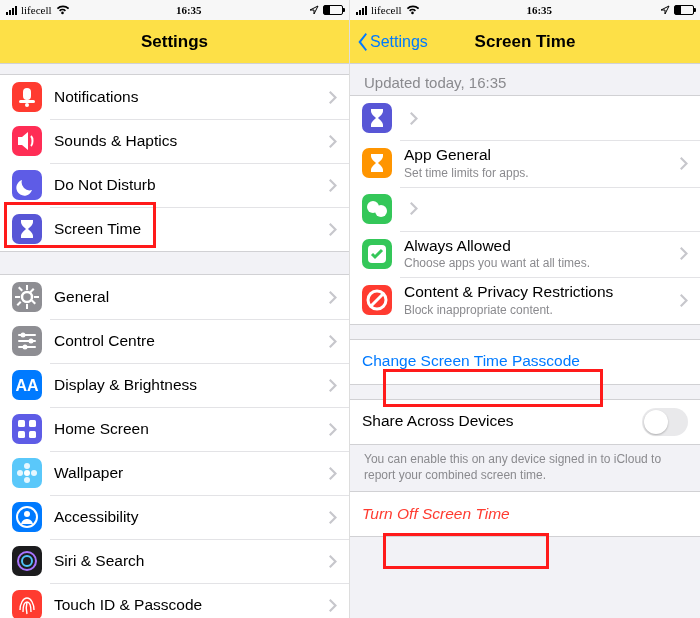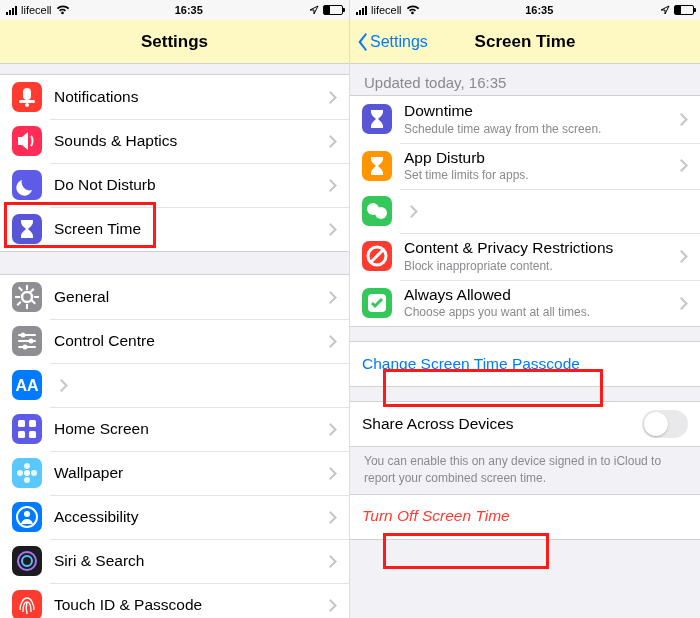--- a/index.html
+++ b/index.html
@@ -32,37 +32,38 @@
   .status-bar {
     height: 20px;
     display: flex;
     align-items: center;
     justify-content: space-between;
     padding: 0 6px;
     font-size: 11px;
     font-weight: 500;
     background: #f7f7f7;
     color: #000;
+    font-family: Liberation Serif, serif;
   }
   .status-left { display:flex; align-items:center; gap:4px; }
   .status-right { display:flex; align-items:center; gap:4px; }
   .sig-bars { display:flex; align-items:flex-end; gap:1px; }
   .sig-bars span { display:block; width:2px; background:#000; }
   .sig-bars span:nth-child(1){height:3px;}
   .sig-bars span:nth-child(2){height:5px;}
   .sig-bars span:nth-child(3){height:7px;}
   .sig-bars span:nth-child(4){height:9px;}
   .battery { width:20px; height:10px; border:1px solid #000; border-radius:2px; position:relative;}
   .battery::after { content:""; position:absolute; right:-3px; top:2px; width:2px; height:4px; background:#000; border-radius:0 1px 1px 0;}
   .battery i { display:block; height:100%; width:35%; background:#000; }
 
   
   .navbar {
     height: 44px;
-    background: #fef9c3;
+    background: #fde047;
     border-bottom: 1px solid #d1d1d4;
     display: flex;
     align-items: center;
     justify-content: center;
     position: relative;
   }
   .nav-title { font-size: 17px; font-weight: 600; color:#000;}
   .nav-back {
     position:absolute; left:6px; top:0; bottom:0;
     display:flex; align-items:center;
@@ -260,20 +261,23 @@
                 <path fill="#c7c7cc" d="M0 1.5 L1.5 0 L8 6.5 L1.5 13 L0 11.5 L5 6.5 Z"></path>
               </svg>
             </span>
           </div>
           <div class="row">
             <div class="icon c-blue">
               <svg viewBox="0 0 30 30" width="30" height="30">
                 <text x="15" y="21" text-anchor="middle" fill="#fff" font-size="16" font-weight="700" font-family="Helvetica">AA</text>
               </svg>
             </div>
+            <div class="text">
+              <span class="label">Display &amp; Brightness</span>
+            </div>
             <span class="chev">
               <svg viewBox="0 0 8 13">
                 <path fill="#c7c7cc" d="M0 1.5 L1.5 0 L8 6.5 L1.5 13 L0 11.5 L5 6.5 Z"></path>
               </svg>
             </span>
           </div>
           <div class="row">
             <div class="icon c-indigo">
               <svg viewBox="0 0 30 30" width="30" height="30">
                 <rect x="6" y="6" width="7" height="7" rx="1.5" fill="#fff"></rect>
@@ -402,38 +406,34 @@
     <div class="content" id="right-content">
       <div class="group-header" style="padding-top:10px; padding-bottom:4px;">Updated today, 16:35</div>
 
       <div class="group" id="right-features">
           <div class="row">
             <div class="icon c-purple">
               <svg viewBox="0 0 30 30" width="30" height="30">
                 <path fill="#fff" d="M9 6h12v2c0 3-3 5-5 7 2 2 5 4 5 7v2H9v-2c0-3 3-5 5-7-2-2-5-4-5-7z"></path>
               </svg>
             </div>
-            <div class="text">
-              <span class="label">Downtime</span>
-              <span class="sub">Schedule time away from the screen.</span>
-            </div>
             <span class="chev">
               <svg viewBox="0 0 8 13">
                 <path fill="#c7c7cc" d="M0 1.5 L1.5 0 L8 6.5 L1.5 13 L0 11.5 L5 6.5 Z"></path>
               </svg>
             </span>
           </div>
           <div class="row">
             <div class="icon c-orange">
               <svg viewBox="0 0 30 30" width="30" height="30">
                 <path fill="#fff" d="M9 6h12v2c0 3-3 5-5 7 2 2 5 4 5 7v2H9v-2c0-3 3-5 5-7-2-2-5-4-5-7z"></path>
               </svg>
             </div>
             <div class="text">
-              <span class="label">App Disturb</span>
+              <span class="label">App General</span>
               <span class="sub">Set time limits for apps.</span>
             </div>
             <span class="chev">
               <svg viewBox="0 0 8 13">
                 <path fill="#c7c7cc" d="M0 1.5 L1.5 0 L8 6.5 L1.5 13 L0 11.5 L5 6.5 Z"></path>
               </svg>
             </span>
           </div>
           <div class="row">
             <div class="icon c-green">
@@ -442,46 +442,46 @@
                 <circle cx="19" cy="17" r="6" fill="#fff"></circle>
               </svg>
             </div>
             <span class="chev">
               <svg viewBox="0 0 8 13">
                 <path fill="#c7c7cc" d="M0 1.5 L1.5 0 L8 6.5 L1.5 13 L0 11.5 L5 6.5 Z"></path>
               </svg>
             </span>
           </div>
           <div class="row">
+            <div class="icon c-green">
+              <svg viewBox="0 0 30 30" width="30" height="30">
+                <rect x="6" y="6" width="18" height="18" rx="4" fill="#fff"></rect>
+                <path fill="none" stroke="#34c759" stroke-width="3" d="M10 15l3 3 7-7"></path>
+              </svg>
+            </div>
+            <div class="text">
+              <span class="label">Always Allowed</span>
+              <span class="sub">Choose apps you want at all times.</span>
+            </div>
+            <span class="chev">
+              <svg viewBox="0 0 8 13">
+                <path fill="#c7c7cc" d="M0 1.5 L1.5 0 L8 6.5 L1.5 13 L0 11.5 L5 6.5 Z"></path>
+              </svg>
+            </span>
+          </div>
+          <div class="row">
             <div class="icon c-red">
               <svg viewBox="0 0 30 30" width="30" height="30">
                 <circle cx="15" cy="15" r="9" fill="none" stroke="#fff" stroke-width="3"></circle>
                 <line x1="8" y1="22" x2="22" y2="8" stroke="#fff" stroke-width="3"></line>
               </svg>
             </div>
             <div class="text">
               <span class="label">Content &amp; Privacy Restrictions</span>
               <span class="sub">Block inappropriate content.</span>
-            </div>
-            <span class="chev">
-              <svg viewBox="0 0 8 13">
-                <path fill="#c7c7cc" d="M0 1.5 L1.5 0 L8 6.5 L1.5 13 L0 11.5 L5 6.5 Z"></path>
-              </svg>
-            </span>
-          </div>
-          <div class="row">
-            <div class="icon c-green">
-              <svg viewBox="0 0 30 30" width="30" height="30">
-                <rect x="6" y="6" width="18" height="18" rx="4" fill="#fff"></rect>
-                <path fill="none" stroke="#34c759" stroke-width="3" d="M10 15l3 3 7-7"></path>
-              </svg>
-            </div>
-            <div class="text">
-              <span class="label">Always Allowed</span>
-              <span class="sub">Choose apps you want at all times.</span>
             </div>
             <span class="chev">
               <svg viewBox="0 0 8 13">
                 <path fill="#c7c7cc" d="M0 1.5 L1.5 0 L8 6.5 L1.5 13 L0 11.5 L5 6.5 Z"></path>
               </svg>
             </span>
           </div>
         </div>
 
       <div class="spacer-md"></div>

